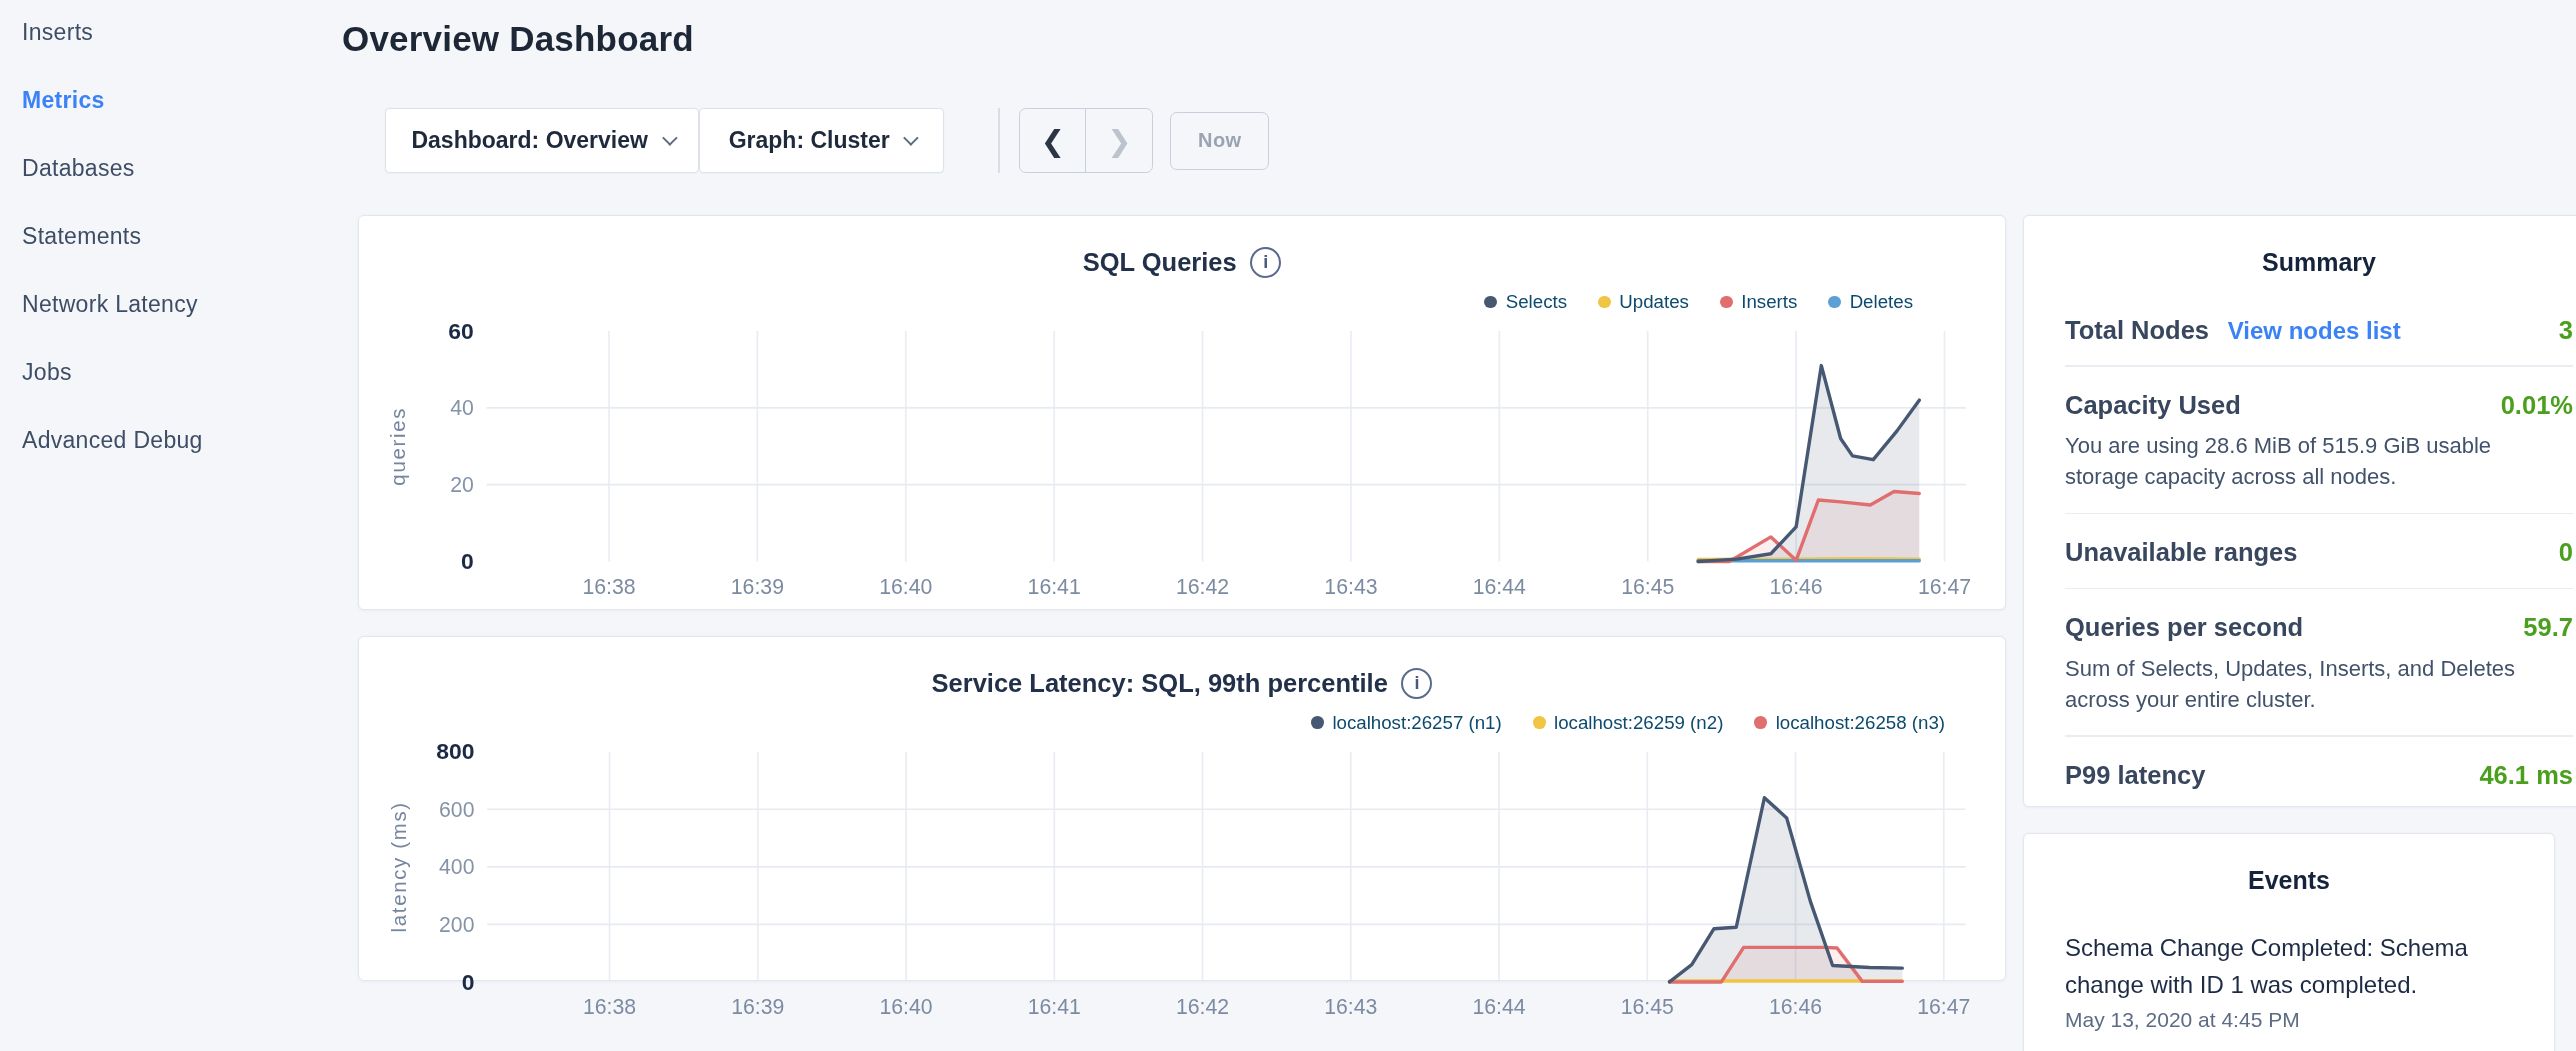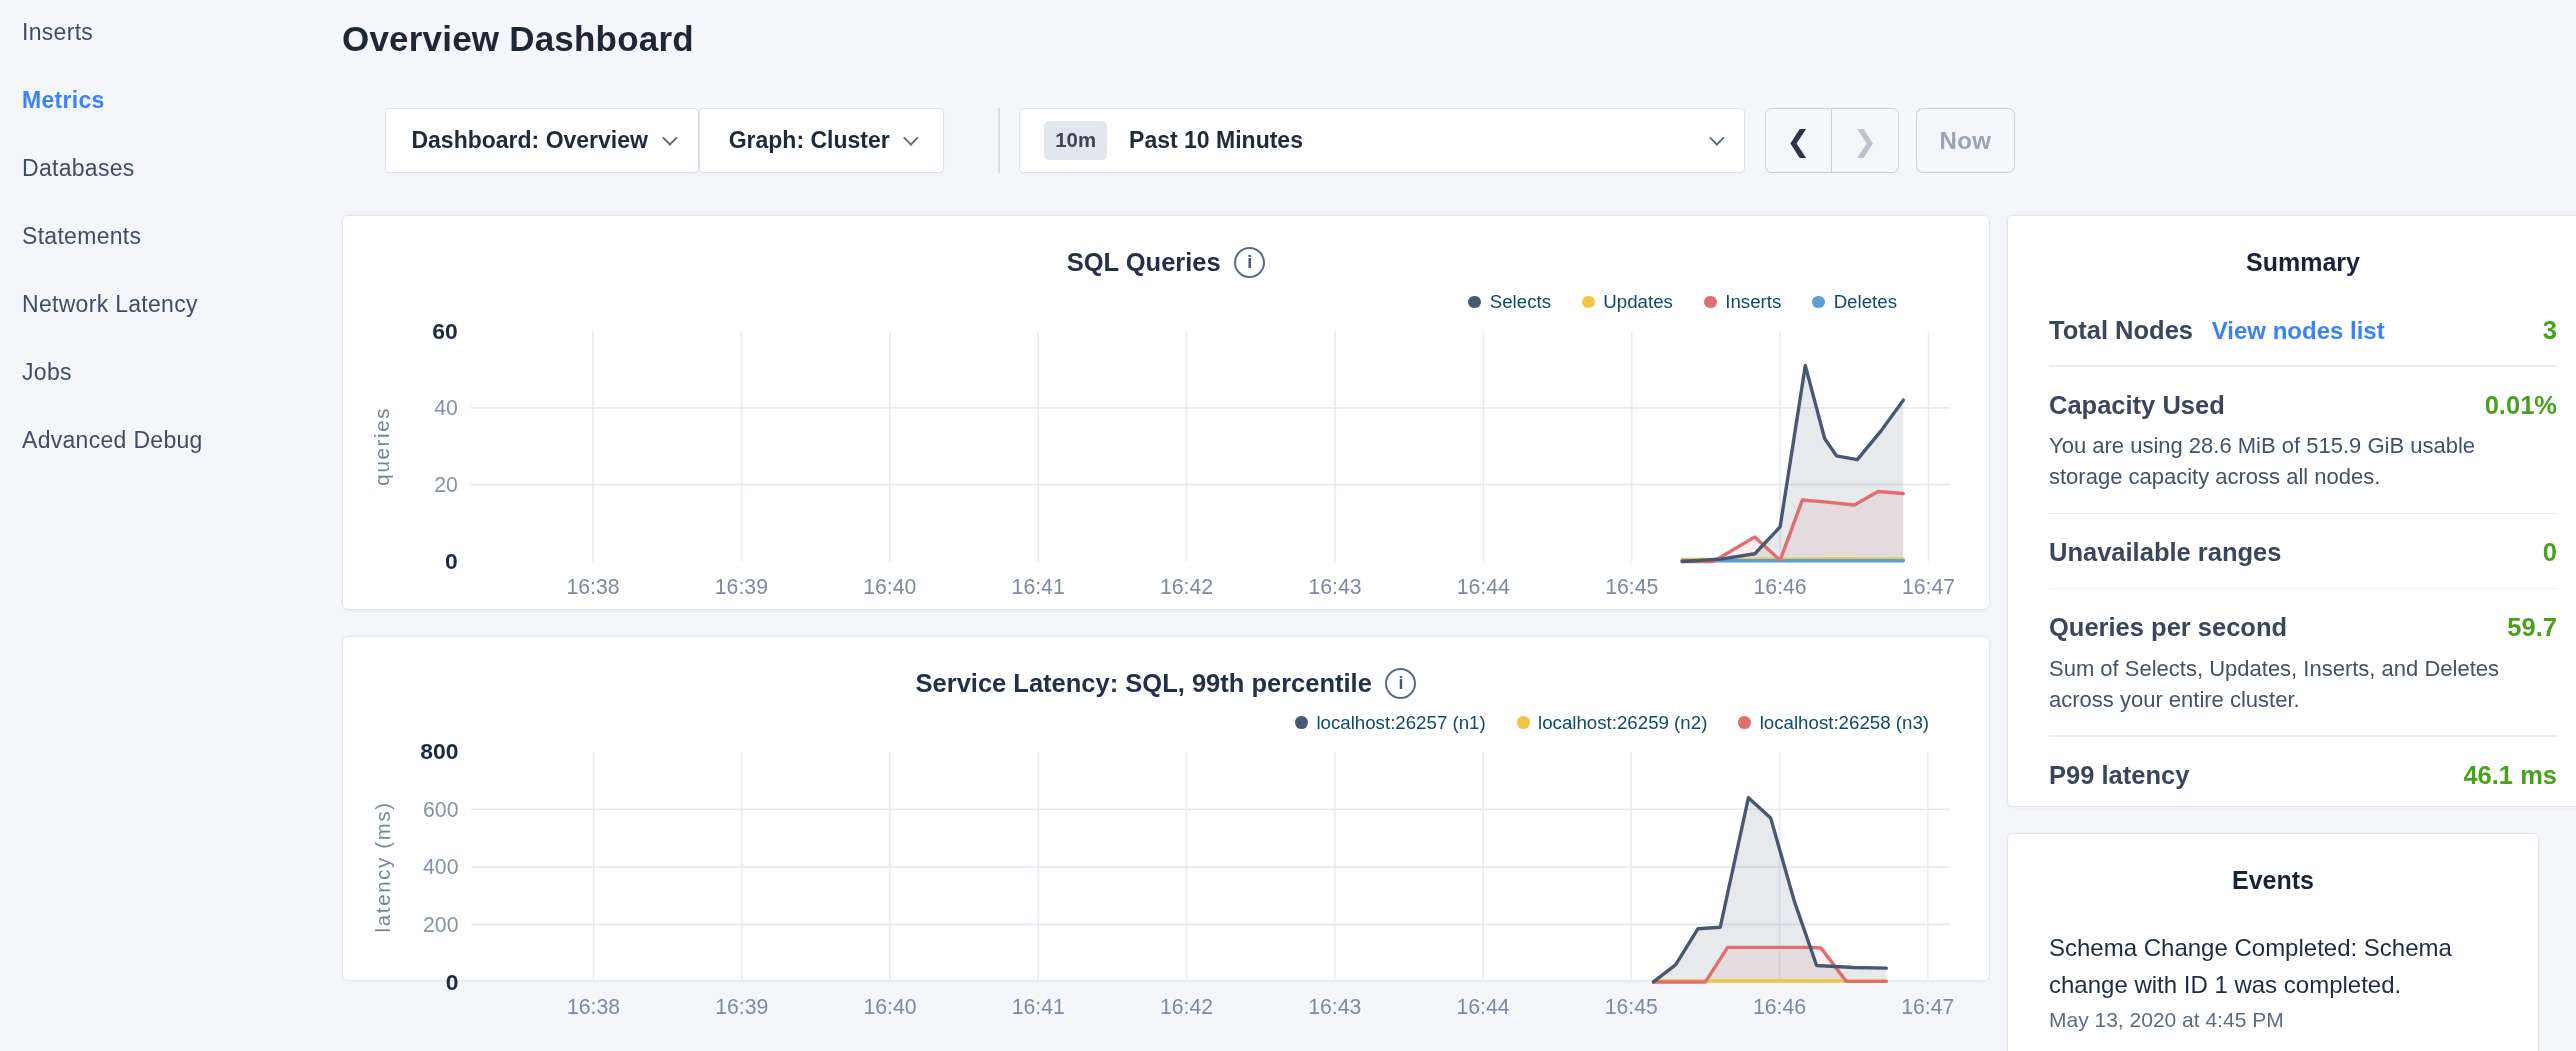--- a/index.html
+++ b/index.html
@@ -49,29 +49,30 @@
   .timesel .chev { margin-left:auto; }
   .btn-group { margin-left:19.6px; display:flex; height:65px; border:0.9px solid #c9d0dc; border-radius:6.8px; overflow:hidden; }
   .nav-btn {
     width:66px; height:100%; background:transparent; border:none;
     font-size:29px; font-weight:700; display:flex; align-items:center; justify-content:center; cursor:pointer;
     font-family:"DejaVu Sans", sans-serif;
   }
   .nav-btn.prev { color:#2c3547; border-right:0.9px solid #c9d0dc; }
   .nav-btn.next { color:#bcc3cf; }
   .now-btn {
-    margin-left:17px; width:99px; height:65px; background:transparent;
-    border:0.9px solid #c9d0dc; border-radius:6.8px; font-size:24px; font-weight:700;
+    margin-left:17px; width:99px; height:58px; background:transparent;
+    border:0.9px solid #c9d0dc; border-radius:6.8px; font-size:20px; font-weight:700;
     color:#9aa3b2; cursor:pointer; font-family:"Liberation Sans", sans-serif; letter-spacing:0.4px;
   }
   
   .charts-col { position:absolute; left:342px; top:215px; width:1648px; }
   .card {
     background:#fff; border:0.9px solid #e2e7ee; border-radius:6px;
     box-shadow:0 0.9px 2.6px rgba(40,50,70,.05);
+    margin-left:16px;
   }
   .chart-card { position:relative; width:1648px; }
   .chart-card.c0 { height:395px; }
   .chart-card.c1 { height:345px; margin-top:25.5px; }
   .chart-head {
     position:absolute; top:31px; left:0; width:100%;
     display:flex; align-items:center; justify-content:center; gap:13.6px;
   }
   .chart-title { font-size:25.5px; font-weight:700; color:#22304a; }
   .info-icon {
@@ -118,25 +119,20 @@
 <div class="toolbar">
   <div class="dd dd-dashboard">
     <span>Dashboard: Overview</span>
     <span class="chev"></span>
   </div>
   <div class="dd dd-graph">
     <span>Graph: Cluster</span>
     <span class="chev"></span>
   </div>
   <div class="vdiv"></div>
-  <div class="timesel">
-    <span class="time-chip">10m</span>
-    <span class="time-label">Past 10 Minutes</span>
-    <span class="chev"></span>
-  </div>
   <div class="btn-group">
     <button class="nav-btn prev">❮</button>
     <button class="nav-btn next">❯</button>
   </div>
   <button class="now-btn">Now</button>
 </div>
 
 <div class="charts-col">
   <div class="card chart-card c0" id="chart-card-0">
     <div class="chart-head">

